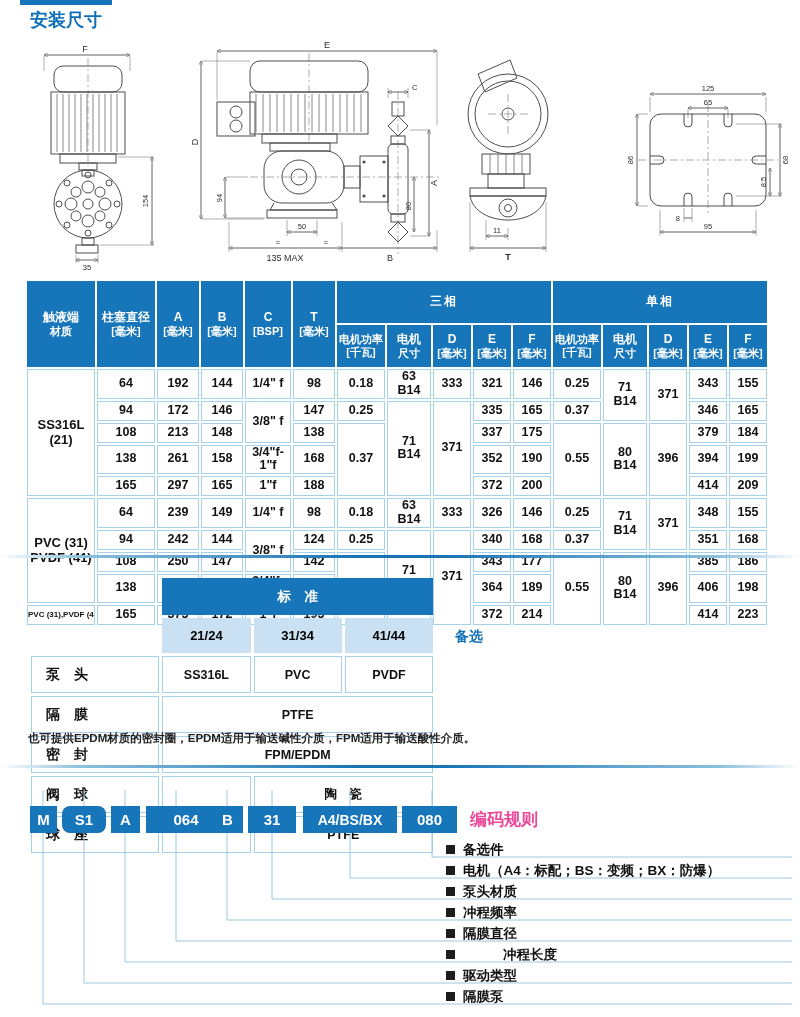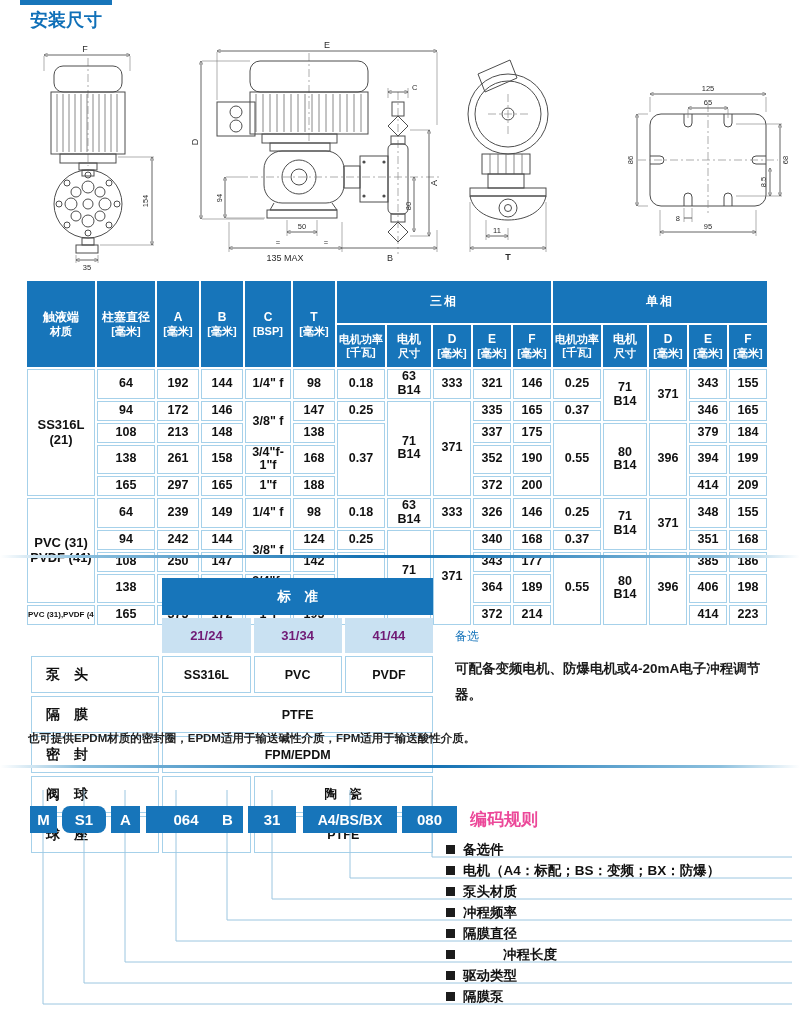--- a/index.html
+++ b/index.html
@@ -34,28 +34,28 @@
   .dim td.mat-sm{font-size:8px;padding:0;white-space:nowrap;overflow:hidden;}
 
   .divider{left:0;width:800px;height:3px;
      background:linear-gradient(90deg,#ffffff 0%,#8cc0de 10%,#1673b4 45%,#1673b4 55%,#8cc0de 90%,#ffffff 100%);}
 
   
   table.std{border-collapse:separate;border-spacing:3px;table-layout:fixed;}
   .std th,.std td{vertical-align:middle;padding:8px;}
   .std .g{border:none;background:transparent;}
   .std .std-title{background:#1775ba;color:#fff;font-weight:700;font-size:13.5px;height:21px;}
-  .std .std-sub{background:#c9e1f2;color:#701a75;font-weight:700;font-size:13px;height:19px;}
+  .std .std-sub{background:#c9e1f2;color:#000000;font-weight:700;font-size:13px;height:19px;}
   .std .lbl{border:1px solid #a6d1ea;background:#fff;font-weight:700;font-size:14px;color:#111;
             text-align:left;padding-left:14px;height:19px;}
   .std td.v{border:1px solid #a6d1ea;background:#fff;text-align:center;font-weight:700;
             font-size:12.5px;color:#111;height:19px;}
   .footnote{left:28px;top:731px;width:560px;font-size:11.5px;color:#222;font-weight:600;}
 
-  .opt-title{left:455px;top:628px;font-size:12px;font-weight:400;color:#1070b8;}
+  .opt-title{left:455px;top:628px;font-size:14px;font-weight:700;color:#1070b8;}
   .opt-text{left:455px;top:656px;width:322px;font-size:13.5px;line-height:1.95;color:#1b1b1b;font-weight:600;}
 
   
   .code-section{left:0;top:778px;width:800px;height:239px;}
   .code-svg{position:absolute;left:0;top:0;}
   .code-svg line,.code-svg path{stroke:#9cc6e0;stroke-width:1;fill:none;}
   .code-box{position:absolute;top:28px;height:27px;background:#1775ba;color:#fff;font-weight:700;
             font-size:15px;display:flex;align-items:center;justify-content:center;}
   .code-title{position:absolute;left:470px;top:30px;font-size:17px;font-weight:700;color:#ec4899;}
   .code-item{position:absolute;left:446px;width:348px;height:19px;display:flex;align-items:center;
@@ -523,21 +523,20 @@
       <td class="v" colspan="2">陶　瓷</td>
     </tr>
     <tr>
       <td class="lbl">球　座</td>
       <td class="v" colspan="2">PTFE</td>
     </tr>
   </tbody>
     </table>
 
   <div class="abs opt-title">备选</div>
-  <div class="abs opt-text">可配备变频电机、防爆电机或4-20mA电子冲程调节器。</div>
 
   <div class="abs footnote">也可提供EPDM材质的密封圈，EPDM适用于输送碱性介质，FPM适用于输送酸性介质。</div>
 
   <div class="abs divider" style="top:765px;"></div>
 
   <div class="abs code-section">
     <svg class="code-svg" width="800" height="239" viewBox="0 0 800 239">
       <line x1="43" y1="12" x2="43" y2="28"></line>
         <line x1="84" y1="12" x2="84" y2="28"></line>
       <line x1="125" y1="12" x2="125" y2="28"></line>

